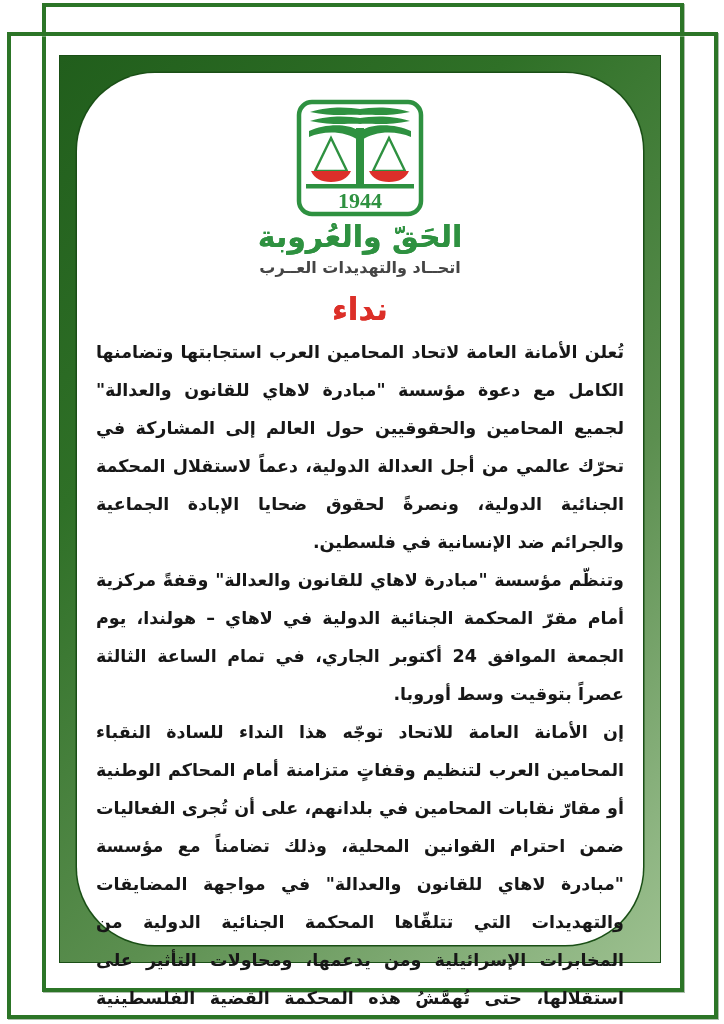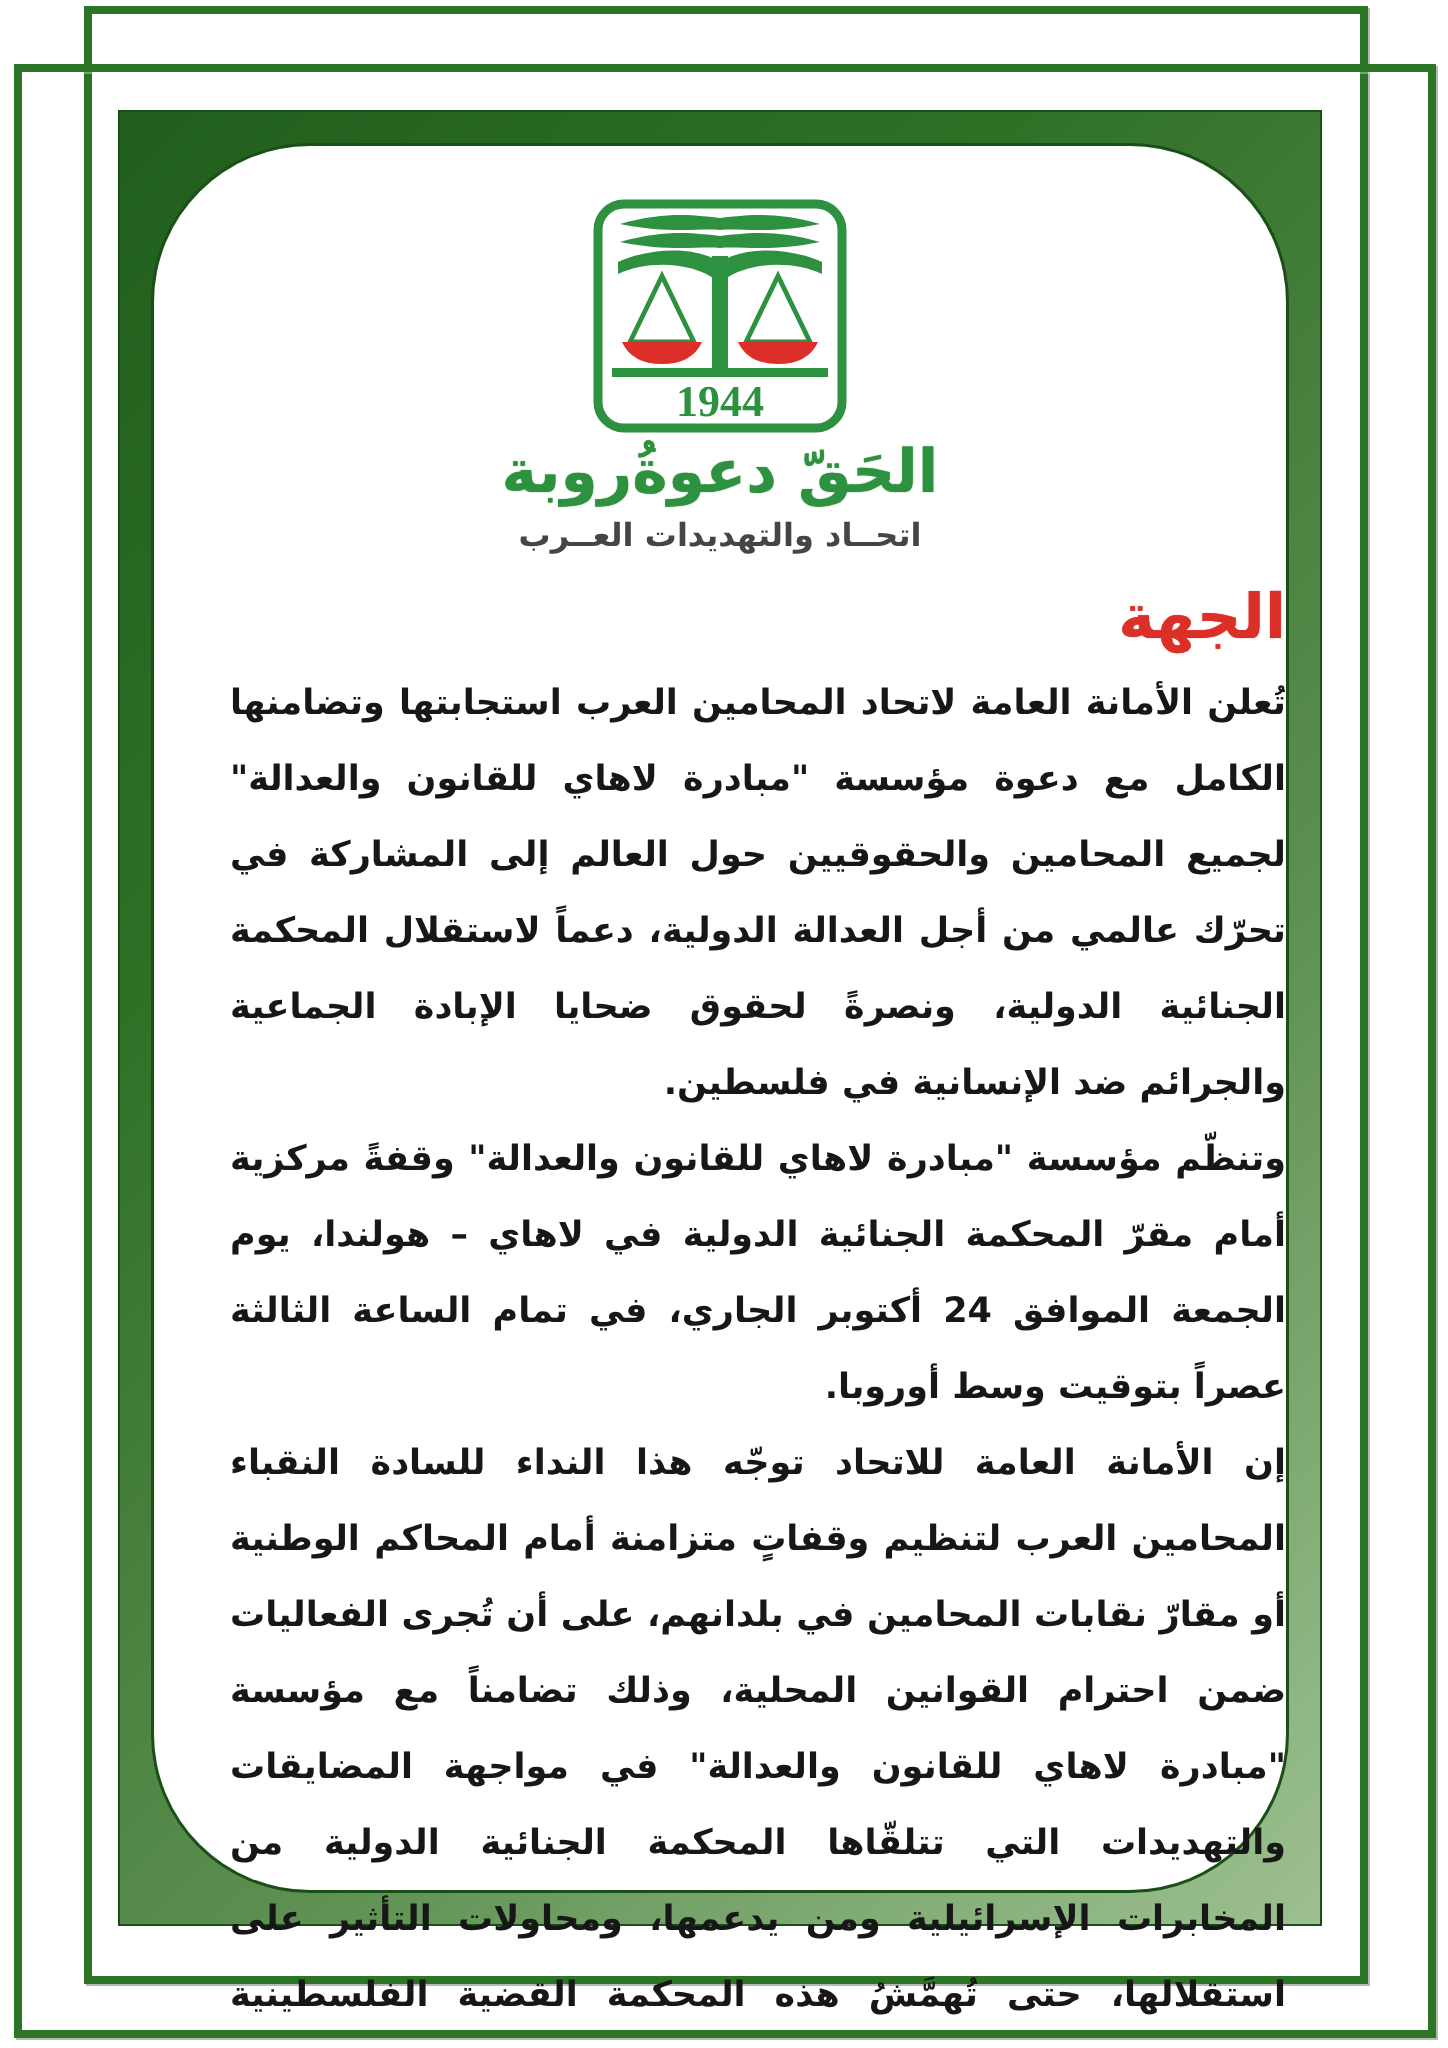--- a/index.html
+++ b/index.html
@@ -21,21 +21,21 @@
   .band {
     position:absolute; left:60px; top:56px; width:600px; height:906px;
     background:linear-gradient(135deg,#215e1c 0%,#2f7027 30%,#5c8f50 65%,#8fb683 92%,#9cc08f 100%);
     box-shadow:0 0 0 1px #1a4f16;
   }
   .inner {
     position:absolute; left:17px; top:17px; right:17px; bottom:17px;
     background:#ffffff; border-radius:78px;
     box-shadow:0 0 0 1.5px #1a4f16;
     direction:rtl;
-    display:flex; flex-direction:column; 
+    display:flex; flex-direction:column; align-items:center;
     padding-top:26px;
   }
 
   
   .logo-wrap { display:flex; flex-direction:column; align-items:center; }
   .emblem { display:block; }
   .callig {
     color:#2e9140; font-size:30px; font-weight:bold; line-height:40px;
     text-shadow:0 0 .6px #2e9140;
   }
@@ -71,25 +71,25 @@
         <path d="M62 31 C50 24 28 25 13 32 L13 38 C28 31 50 32 62 41 Z" fill="#2e9140"></path>
         <path d="M66 31 C78 24 100 25 115 32 L115 38 C100 31 78 32 66 41 Z" fill="#2e9140"></path>
         <rect x="60" y="29" width="8" height="57" fill="#2e9140"></rect>
         <path d="M35 39 L19 72 L51 72 Z" fill="none" stroke="#2e9140" stroke-width="2.4"></path>
         <path d="M93 39 L77 72 L109 72 Z" fill="none" stroke="#2e9140" stroke-width="2.4"></path>
         <path d="M15 72 L55 72 Q50 83 35 83 Q20 83 15 72 Z" fill="#dd2f2a"></path>
         <path d="M73 72 L113 72 Q108 83 93 83 Q78 83 73 72 Z" fill="#dd2f2a"></path>
         <rect x="10" y="85" width="108" height="4.5" fill="#2e9140"></rect>
         <text x="64" y="109" text-anchor="middle" font-family="Liberation Serif, serif" font-size="22" font-weight="bold" fill="#2e9140">1944</text>
       </svg>
-      <div class="callig">الحَقّ دعوةُروبة</div>
+      <div class="callig">الحَقّ والعُروبة</div>
       <div class="orgname">اتحــاد والتهديدات العــرب</div>
     </div>
 
-    <h1 class="title">الجهة</h1>
+    <h1 class="title">نداء</h1>
 
     <div class="bodytext">
       <p>تُعلن الأمانة العامة لاتحاد المحامين العرب استجابتها وتضامنها الكامل مع دعوة مؤسسة "مبادرة لاهاي للقانون والعدالة" لجميع المحامين والحقوقيين حول العالم إلى المشاركة في تحرّك عالمي من أجل العدالة الدولية، دعماً لاستقلال المحكمة الجنائية الدولية، ونصرةً لحقوق ضحايا الإبادة الجماعية والجرائم ضد الإنسانية في فلسطين.</p>
       <p>وتنظّم مؤسسة "مبادرة لاهاي للقانون والعدالة" وقفةً مركزية أمام مقرّ المحكمة الجنائية الدولية في لاهاي – هولندا، يوم الجمعة الموافق 24 أكتوبر الجاري، في تمام الساعة الثالثة عصراً بتوقيت وسط أوروبا.</p>
       <p>إن الأمانة العامة للاتحاد توجّه هذا النداء للسادة النقباء المحامين العرب لتنظيم وقفاتٍ متزامنة أمام المحاكم الوطنية أو مقارّ نقابات المحامين في بلدانهم، على أن تُجرى الفعاليات ضمن احترام القوانين المحلية، وذلك تضامناً مع مؤسسة "مبادرة لاهاي للقانون والعدالة" في مواجهة المضايقات والتهديدات التي تتلقّاها المحكمة الجنائية الدولية من المخابرات الإسرائيلية ومن يدعمها، ومحاولات التأثير على استقلالها، حتى تُهمَّشُ هذه المحكمة القضية الفلسطينية العادلة وتنحاز إلى الجهة المعتدية.</p>
     </div>
 
   </div>
 </div>
 

